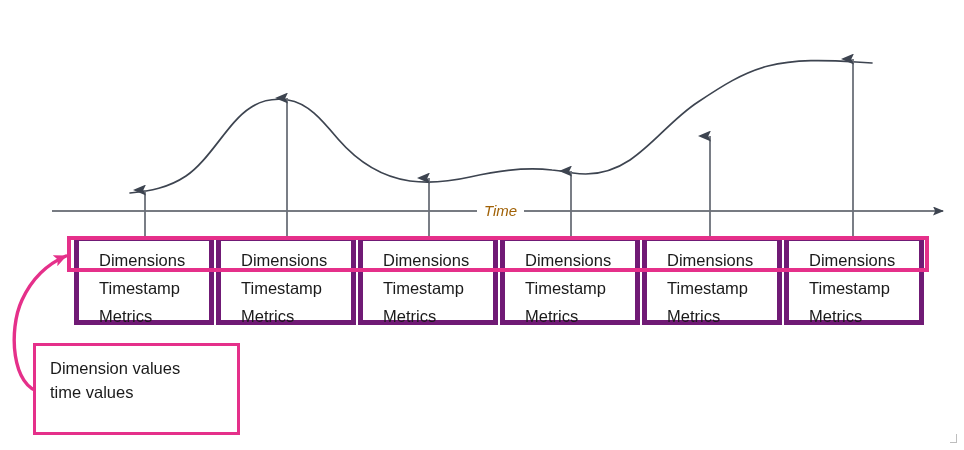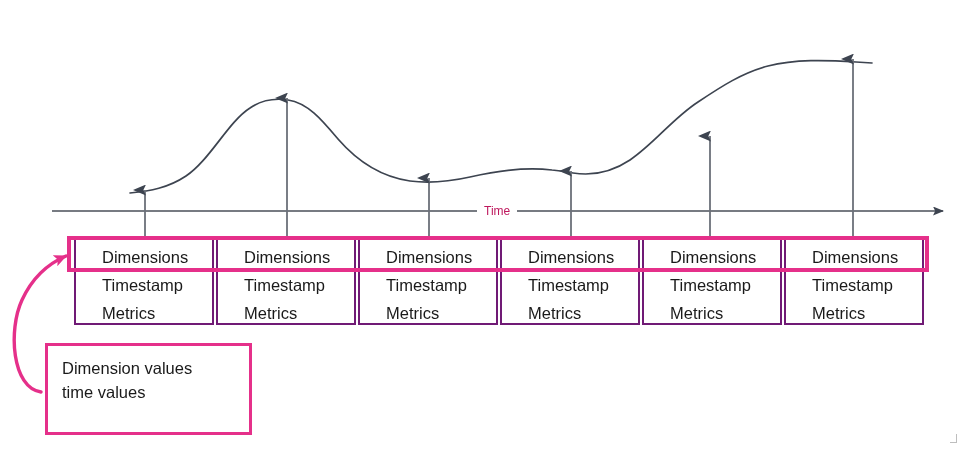--- a/index.html
+++ b/index.html
@@ -20,23 +20,23 @@
   #diagram-svg {
     position: absolute;
     left: 0;
     top: 0;
     width: 964px;
     height: 450px;
   }
   .record-box {
     position: absolute;
     box-sizing: border-box;
-    border: 2px solid #701a75;
+    border: 5px solid #701a75;
     background: #ffffff;
-    padding-left: 26px;
+    padding-left: 20px;
     padding-top: 5px;
   }
   .record-line {
     font-size: 16.5px;
     line-height: 28px;
     color: #1a1a1a;
     white-space: nowrap;
   }
   .callout-box {
     position: absolute;
@@ -53,25 +53,26 @@
   }
   .highlight-rect {
     position: absolute;
     box-sizing: border-box;
     border: 4px solid #e5308a;
     background: transparent;
     pointer-events: none;
   }
   .axis-label {
     position: absolute;
-    font-size: 12px;
-    color: #be185d;
+    font-size: 15px;
+    color: #a16207;
     background: #ffffff;
     padding: 0 7px;
     line-height: 18px;
+    font-style: italic;
   }
   .corner-tick {
     position: absolute;
     width: 6px;
     height: 8px;
     background: transparent;
     border-right: 1px solid #8a8a8a;
     border-bottom: 1px solid #8a8a8a;
     opacity: 0.55;
   }
@@ -162,20 +163,20 @@
   </div>
 
   <div class="record-box" style="left:784px; top:236px; width:140px; height:89px;">
     <div class="record-line">Dimensions</div>
     <div class="record-line">Timestamp</div>
     <div class="record-line">Metrics</div>
   </div>
 
   <div class="highlight-rect" style="left:67px; top:236px; width:862px; height:36px;"></div>
 
-  <div class="callout-box" style="left:45px; top:343px; width:207px; height:92px;">
+  <div class="callout-box" style="left:33px; top:343px; width:207px; height:92px;">
     <div class="callout-line">Dimension values</div>
     <div class="callout-line">time values</div>
   </div>
 
   <div class="corner-tick" style="left:950px; top:434px;"></div>
 
 </div>
 
 </body></html>

